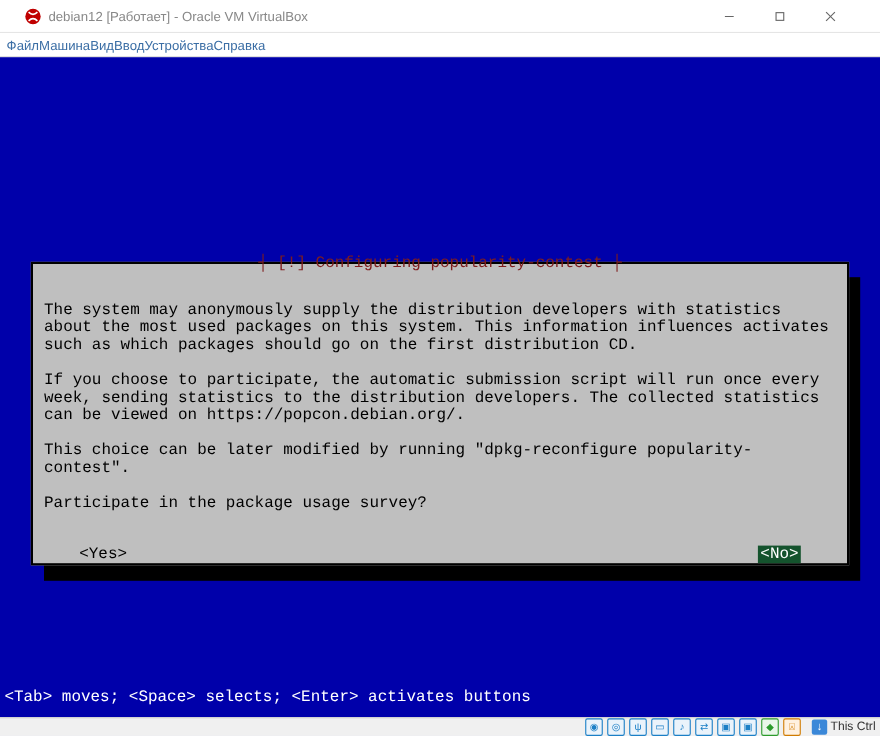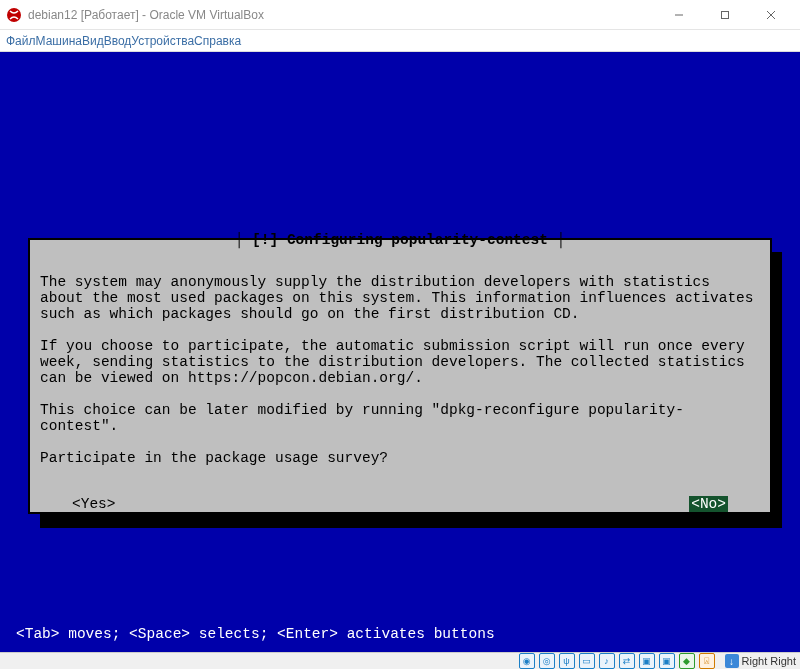--- a/index.html
+++ b/index.html
@@ -10,21 +10,21 @@
   width: 800px;
   height: 669px;
   overflow: hidden;
   position: relative;
 }
 .titlebar {
   height: 30px;
   background: #fff;
   display: flex;
   align-items: center;
-  padding: 0 6px;
+  padding: 0 22px;
   border-bottom: 1px solid #e5e5e5;
 }
 .titlebar .app-icon {
   width: 16px; height: 16px;
   margin-right: 6px;
   display: inline-flex;
 }
 .titlebar .title {
   color: #888;
   font-size: 12px;
@@ -78,22 +78,22 @@
   top: 186px;
   width: 744px;
   height: 276px;
   background: #bfbfbf;
   color: #000;
   border: 2px solid #000;
   padding: 6px 10px 6px 10px;
 }
 .dialog-title-row {
   text-align: center;
-  color: #000000;
-  font-weight: bold;
+  color: #7f1d1d;
+  font-weight: normal;
   margin-top: -14px;
   margin-bottom: 4px;
   white-space: pre;
 }
 .dialog-body {
   white-space: pre-wrap;
   color: #000;
   margin-top: 10px;
 }
 .dialog-buttons {
@@ -105,21 +105,21 @@
 }
 .btn-yes { color: #000; }
 .btn-no {
   background: #14532d;
   color: #fff;
   padding: 0 2px;
   cursor: pointer;
 }
 .hint-bar {
   position: absolute;
-  left: 16px;
+  left: 4px;
   bottom: 10px;
   color: #fff;
   white-space: pre;
 }
 .statusbar {
   position: absolute;
   bottom: 0;
   left: 0;
   width: 800px;
   height: 17px;
@@ -232,15 +232,15 @@
     <span class="sicon">▭</span>
     <span class="sicon">♪</span>
     <span class="sicon">⇄</span>
     <span class="sicon">▣</span>
     <span class="sicon">▣</span>
     <span class="sicon green">◆</span>
     <span class="sicon orange">⍓</span>
   </div>
   <div class="hostkey">
     <span class="arrow">↓</span>
-    <span>Right Right</span>
+    <span>This Ctrl</span>
   </div>
 </div>
 
 </body></html>

